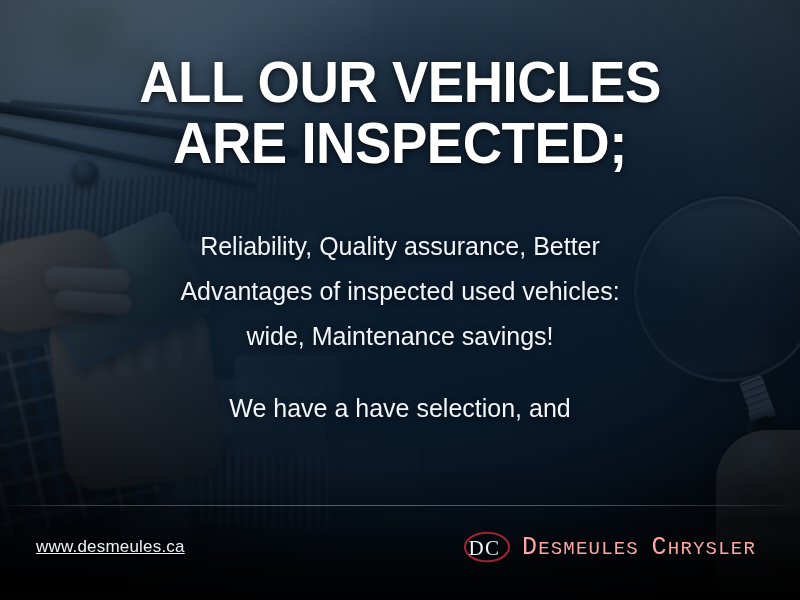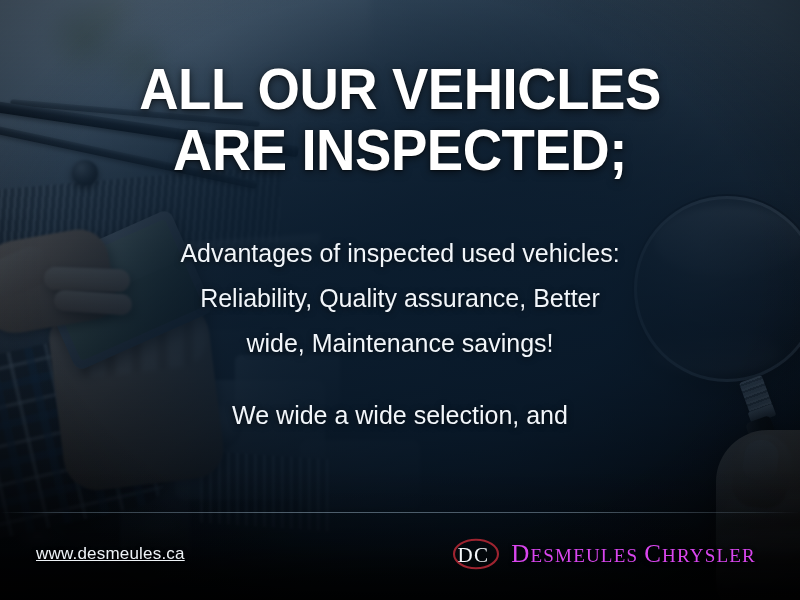--- a/index.html
+++ b/index.html
@@ -281,21 +281,21 @@
     background:
       radial-gradient(ellipse 58% 62% at 54% 46%, rgba(10,28,46,0.90) 0%, rgba(10,28,46,0.72) 42%, rgba(10,28,46,0.30) 72%, rgba(10,28,46,0) 100%);
   }
   .vignette {
     background:
       radial-gradient(ellipse 86% 86% at 50% 44%, rgba(0,0,0,0) 52%, rgba(0,0,0,0.45) 88%, rgba(0,0,0,0.72) 100%),
       linear-gradient(0deg, rgba(0,0,0,0.85) 0%, rgba(0,0,0,0.25) 9%, rgba(0,0,0,0) 22%);
   }
 
   
-  .content { position: absolute; inset: 0; margin-top: 7px; }
+  .content { position: absolute; inset: 0; }
 
   .headline {
     position: absolute;
     left: 0; right: 0; top: 52px;
     text-align: center;
     color: #ffffff;
     font-family: "Liberation Sans", sans-serif;
     font-weight: bold;
     font-size: 58px;
     line-height: 1.05;
@@ -342,22 +342,22 @@
 
   .brand-logo {
     position: absolute;
     right: 44px; top: 531px;
     display: flex;
     align-items: center;
     gap: 11px;
   }
   .monogram { display: block; }
   .brand-name {
-    color: #d946ef;
-    font-family: Liberation Serif, serif;
+    color: #fca5a5;
+    font-family: Liberation Mono, monospace;
     font-size: 25px;
     letter-spacing: 1.2px;
     white-space: nowrap;
     text-shadow: 0 1px 4px rgba(0,0,0,0.8);
   }
   .brand-name .cap { font-size: 25px; }
   .brand-name .sc  { font-size: 19px; }
 </style>
 </head>
 <body>
@@ -414,27 +414,27 @@
 
   <div class="content">
 
     <div class="headline">
       <span class="hl-line">ALL OUR VEHICLES</span>
       <span class="hl-line">ARE INSPECTED;</span>
     </div>
 
     <div class="body-copy">
       <p>
+        <span class="ln">Reliability, Quality assurance, Better</span>
         <span class="ln">Advantages of inspected used vehicles:</span>
-        <span class="ln">Reliability, Quality assurance, Better</span>
         <span class="ln">wide, Maintenance savings!</span>
       </p>
       <div class="para-gap"></div>
       <p>
-        <span class="ln">We wide a wide selection, and</span>
+        <span class="ln">We have a have selection, and</span>
       </p>
     </div>
 
     <div class="footer-divider"></div>
 
     <a class="site-url" href="#">www.desmeules.ca</a>
 
     <div class="brand-logo">
       <svg class="monogram" width="48" height="32" viewBox="0 0 48 32">
         <ellipse cx="24" cy="16" rx="22" ry="14.2" fill="none" stroke="#9e2430" stroke-width="2.1"></ellipse>

